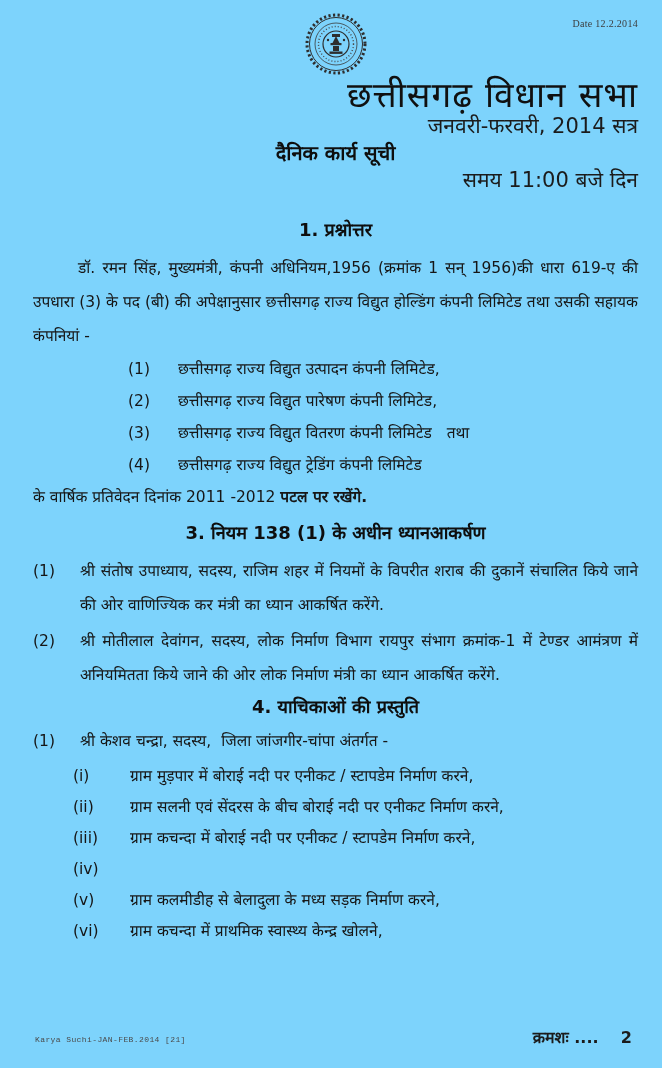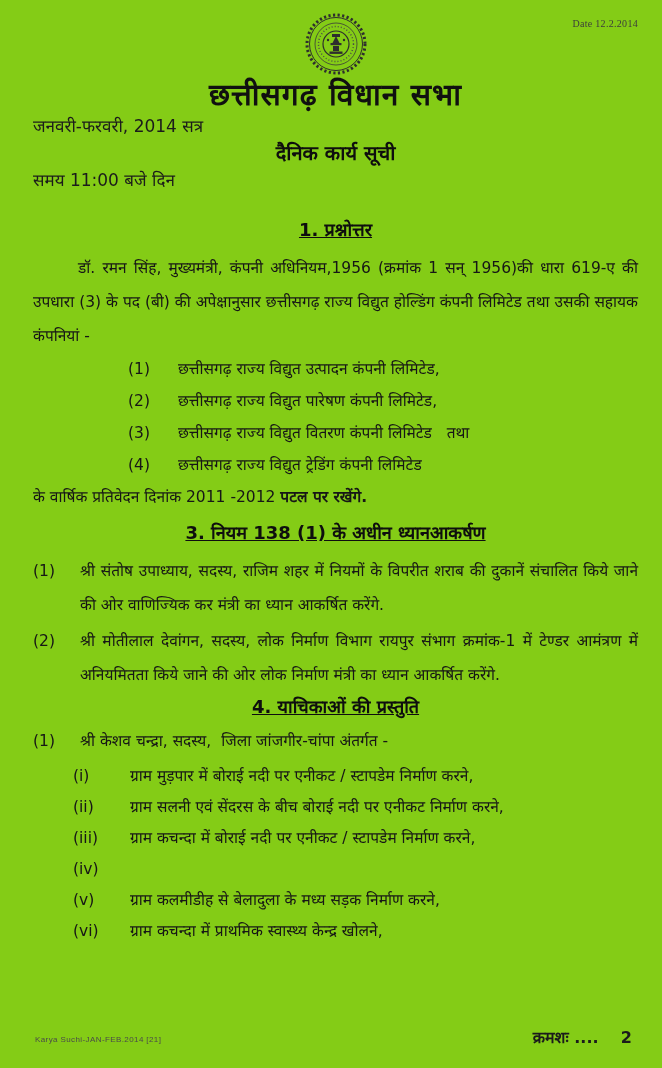--- a/index.html
+++ b/index.html
@@ -1,55 +1,54 @@
 <!DOCTYPE html>
 <html lang="hi"><head>
 <meta charset="utf-8">
 <style>
   html, body { margin: 0; padding: 0; background: #e8e8e8; }
   .page {
     position: relative;
     width: 662px;
     height: 1068px;
     margin: 0 auto;
-    background: #84cc16;
+    background: #7dd3fc;
     color: #161616;
     font-family: "DejaVu Sans", sans-serif;
     overflow: hidden;
     box-sizing: border-box;
     padding: 12px 24px 8px 33px;
   }
   .scan-date {
     position: absolute;
     top: 18px;
     right: 24px;
     font-family: "Liberation Serif", "DejaVu Serif", serif;
     font-size: 10px;
     color: #3c3c3c;
     letter-spacing: 0.3px;
   }
   .seal-wrap { text-align: center; height: 64px; }
   .seal-wrap svg { display: inline-block; }
   .main-title {
-    text-align: center;
-    font-size: 30px;
-    font-weight: bold;
+    text-align: right;
+    font-size: 35px;
+    font-weight: normal;
     line-height: 38px;
     letter-spacing: 1px;
     color: #101010;
   }
-  .center-line { text-align: left; font-size: 17px; line-height: 25px; color: #1b1b1b; }
+  .center-line { text-align: right; font-size: 21px; line-height: 25px; color: #1b1b1b; }
   .doc-title { text-align: center; font-size: 20px; font-weight: bold; line-height: 29px; color: #0e0e0e; }
   .sec-heading {
     text-align: center;
     font-size: 18px;
     font-weight: bold;
     color: #0e0e0e;
     line-height: 26px;
-    text-decoration: underline;
   }
   .h1-sp { margin-top: 24px; }
   .h2-sp { margin-top: 25px; }
   .h3-sp { margin-top: 6px; }
   .h4-sp { }
   .para {
     margin-top: 8px;
     font-size: 15.5px;
     line-height: 34px;
     text-align: justify;
@@ -69,21 +68,21 @@
   .lead-row .num { width: 47px; flex: 0 0 47px; }
   .lead-row .txt { white-space: pre-wrap; }
   .roman-list { margin-top: 6px; margin-left: 40px; }
   .roman-row { display: flex; font-size: 15.5px; line-height: 31px; }
   .roman-row .num { width: 57px; flex: 0 0 57px; }
   .roman-row .txt { white-space: pre-wrap; }
   .footer-left {
     position: absolute;
     left: 35px;
     bottom: 24px;
-    font-family: Liberation Sans, sans-serif;
+    font-family: Liberation Mono, monospace;
     font-size: 8px;
     color: #4a4a4a;
     letter-spacing: 0.4px;
   }
   .footer-right {
     position: absolute;
     right: 30px;
     bottom: 20px;
     font-size: 16px;
     font-weight: bold;

